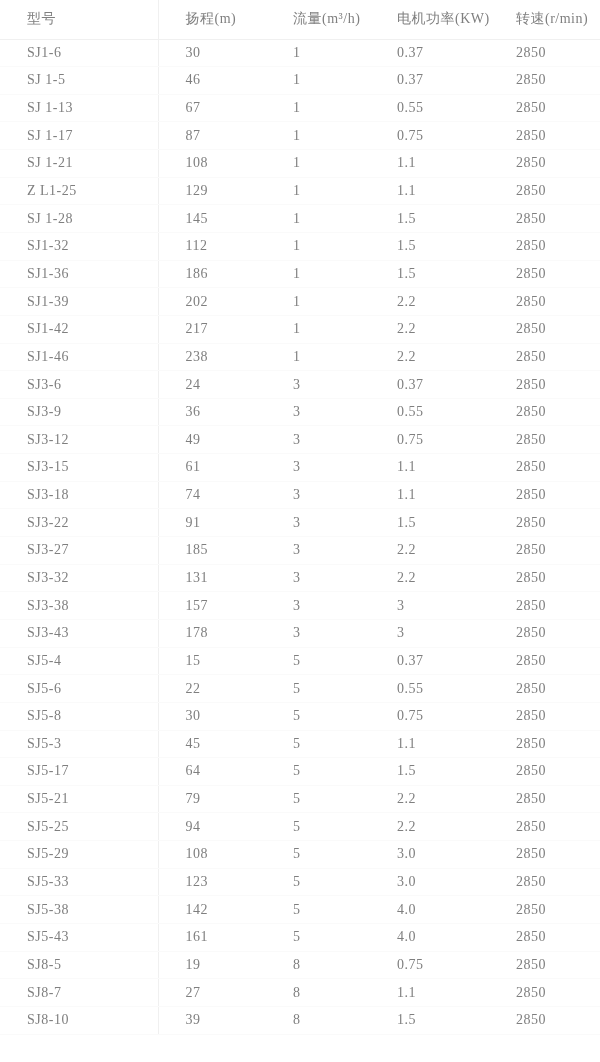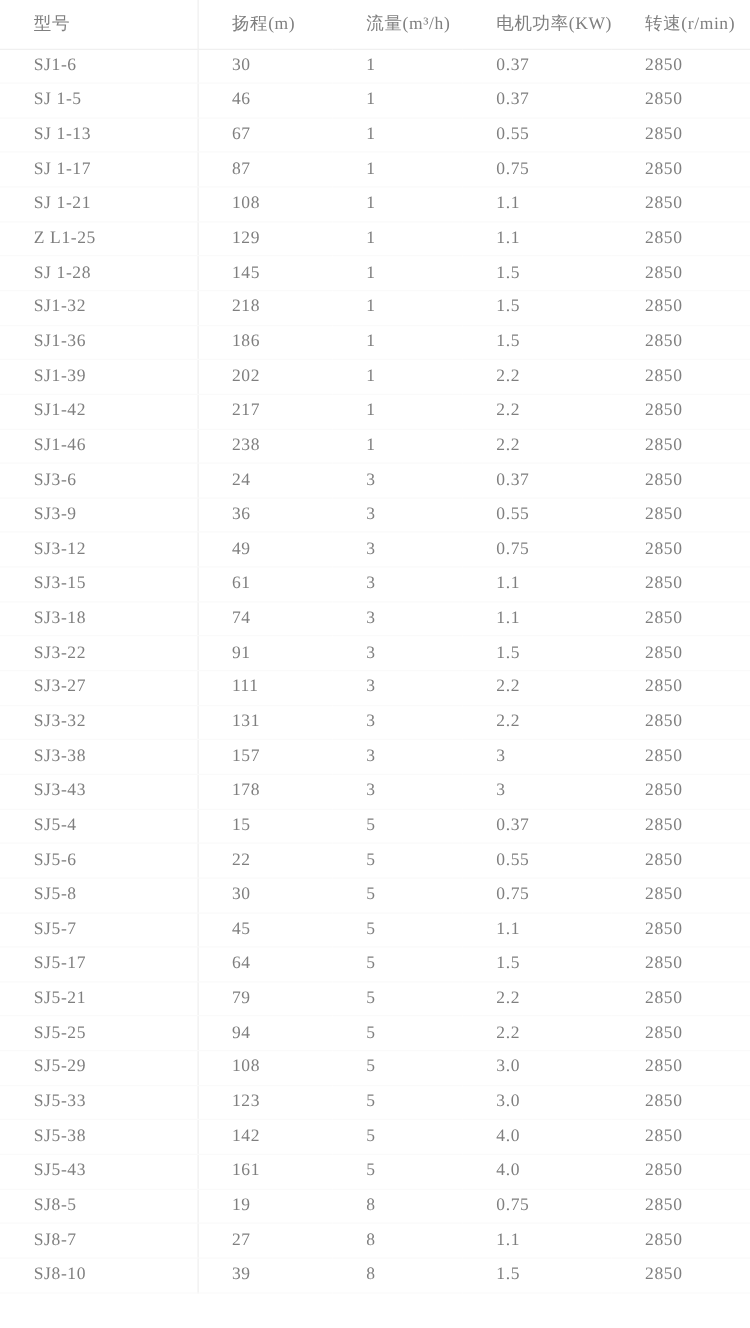--- a/index.html
+++ b/index.html
@@ -109,21 +109,21 @@
       </tr>
       <tr>
         <td>SJ 1-28</td>
         <td>145</td>
         <td>1</td>
         <td>1.5</td>
         <td>2850</td>
       </tr>
       <tr>
         <td>SJ1-32</td>
-        <td>218</td>
+        <td>112</td>
         <td>1</td>
         <td>1.5</td>
         <td>2850</td>
       </tr>
       <tr>
         <td>SJ1-36</td>
         <td>186</td>
         <td>1</td>
         <td>1.5</td>
         <td>2850</td>
@@ -186,21 +186,21 @@
       </tr>
       <tr>
         <td>SJ3-22</td>
         <td>91</td>
         <td>3</td>
         <td>1.5</td>
         <td>2850</td>
       </tr>
       <tr>
         <td>SJ3-27</td>
-        <td>111</td>
+        <td>185</td>
         <td>3</td>
         <td>2.2</td>
         <td>2850</td>
       </tr>
       <tr>
         <td>SJ3-32</td>
         <td>131</td>
         <td>3</td>
         <td>2.2</td>
         <td>2850</td>
@@ -234,21 +234,21 @@
         <td>2850</td>
       </tr>
       <tr>
         <td>SJ5-8</td>
         <td>30</td>
         <td>5</td>
         <td>0.75</td>
         <td>2850</td>
       </tr>
       <tr>
-        <td>SJ5-7</td>
+        <td>SJ5-3</td>
         <td>45</td>
         <td>5</td>
         <td>1.1</td>
         <td>2850</td>
       </tr>
       <tr>
         <td>SJ5-17</td>
         <td>64</td>
         <td>5</td>
         <td>1.5</td>

